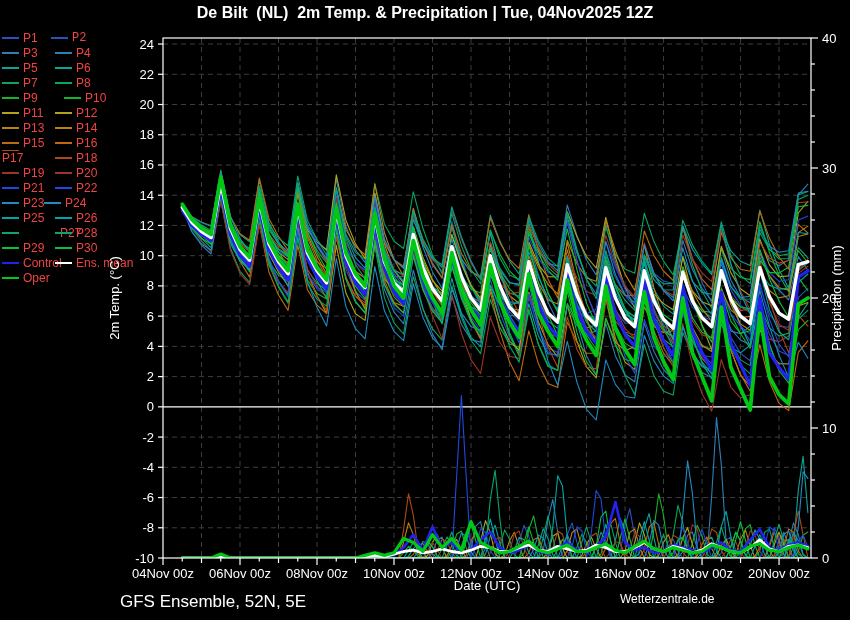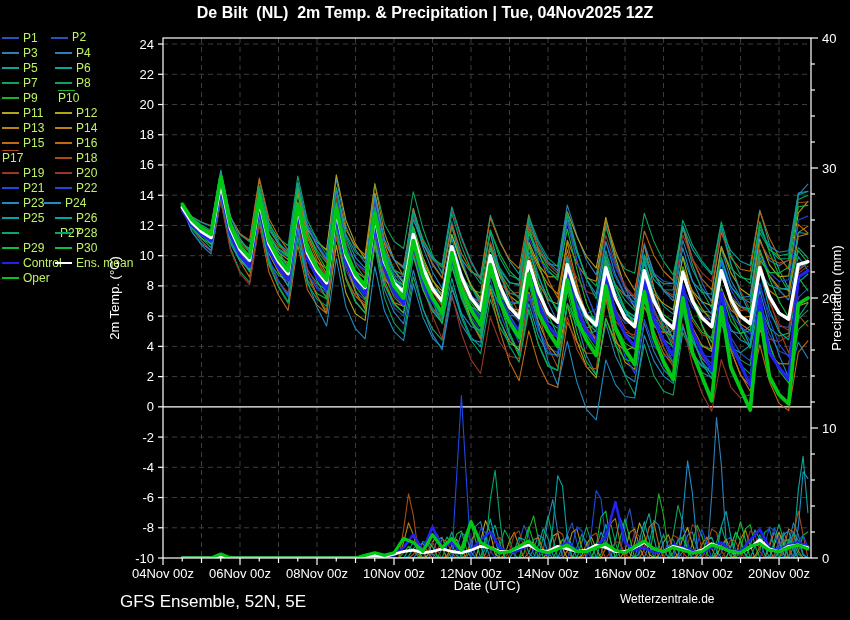--- a/index.html
+++ b/index.html
@@ -3,21 +3,21 @@
 <meta charset="utf-8">
 <style>
   html,body{margin:0;padding:0;background:#000;width:850px;height:620px;overflow:hidden;}
   body{font-family:"Liberation Sans", sans-serif; color:#fff; position:relative;}
   .abs{position:absolute;}
   #title{left:0;right:0;top:4px;text-align:center;font-size:16px;font-weight:bold;white-space:pre;}
   #legend{left:0;top:30px;width:160px;}
   .leg-row{position:absolute;height:15px;left:0;width:160px;}
   .leg-entry{position:absolute;display:flex;align-items:center;height:15px;}
   .leg-swatch{display:inline-block;width:17px;height:2px;margin-right:4px;}
-  .leg-label{font-size:12px;color:#bef264;white-space:nowrap;}
+  .leg-label{font-size:12px;color:#ef4444;white-space:nowrap;}
   #ylab-left{left:114px;top:298px;transform:translate(-50%,-50%) rotate(-90deg);transform-origin:center;font-size:13px;white-space:nowrap;}
   #ylab-right{left:836px;top:298px;transform:translate(-50%,-50%) rotate(-90deg);transform-origin:center;font-size:13px;white-space:nowrap;}
   #xlab{left:0;top:578px;width:974px;text-align:center;font-size:13px;}
   #footer-left{left:120px;top:592px;font-size:17px;}
   #footer-right{left:620px;top:592px;font-size:12px;}
   svg text{font-family:"Liberation Sans", sans-serif;fill:#fff;}
 </style>
 </head>
 <body>
 
@@ -62,21 +62,21 @@
       <span class="leg-entry" style="left: 55px;">
         <span class="leg-swatch" style="background: rgb(10, 165, 90);"></span>
         <span class="leg-label">P8</span>
       </span>
     </div>
     <div class="leg-row" style="top: 60px;">
       <span class="leg-entry" style="left: 2px;">
         <span class="leg-swatch" style="background: rgb(22, 180, 42);"></span>
         <span class="leg-label">P9</span>
       </span>
-      <span class="leg-entry" style="left: 58px; flex-direction: column;">
+      <span class="leg-entry" style="left: 64px;">
         <span class="leg-swatch" style="background: rgb(22, 180, 42);"></span>
         <span class="leg-label">P10</span>
       </span>
     </div>
     <div class="leg-row" style="top: 75px;">
       <span class="leg-entry" style="left: 2px;">
         <span class="leg-swatch" style="background: rgb(179, 164, 26);"></span>
         <span class="leg-label">P11</span>
       </span>
       <span class="leg-entry" style="left: 55px;">

